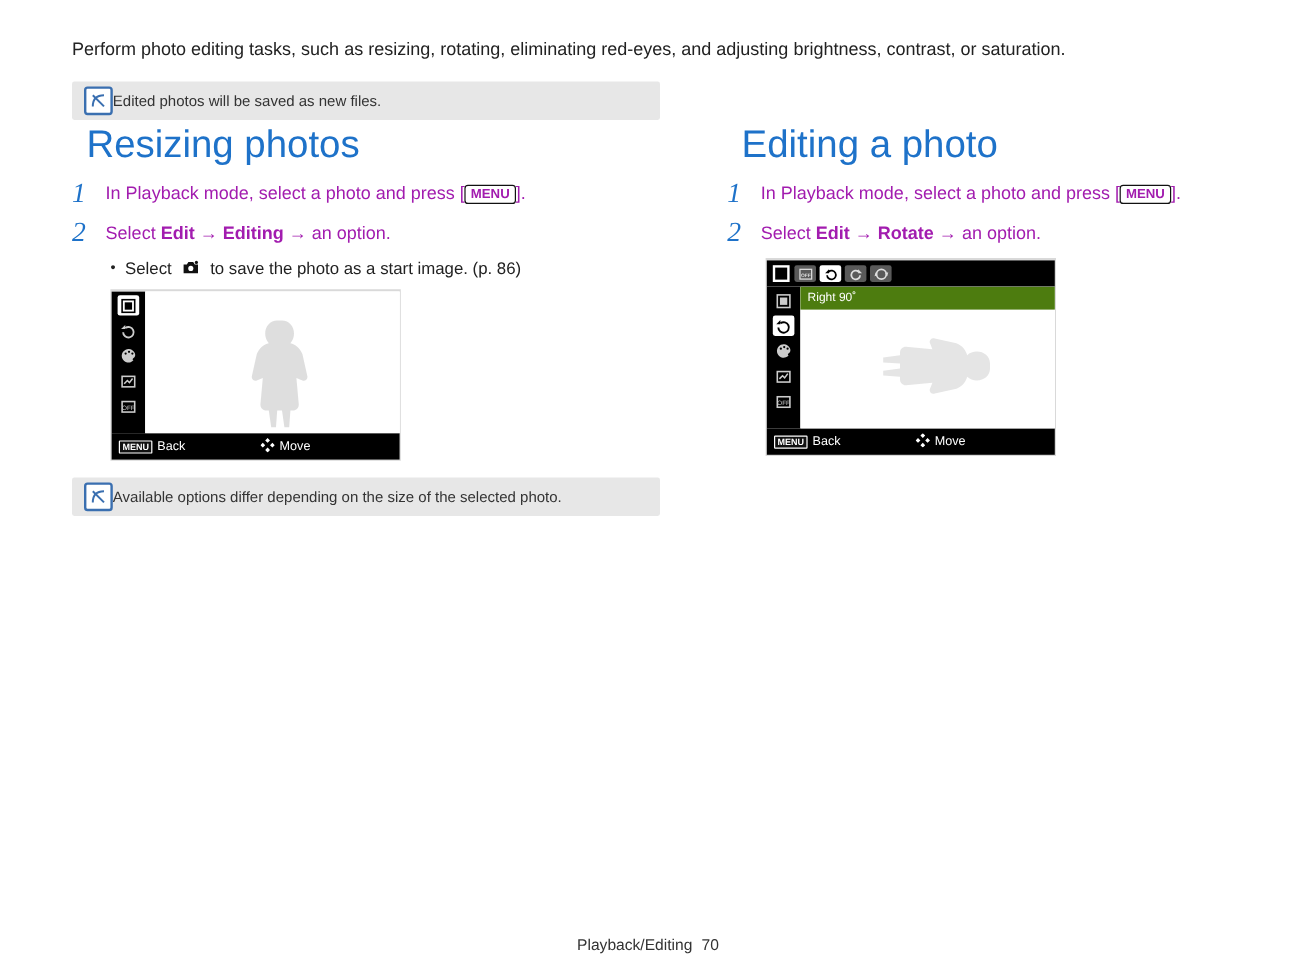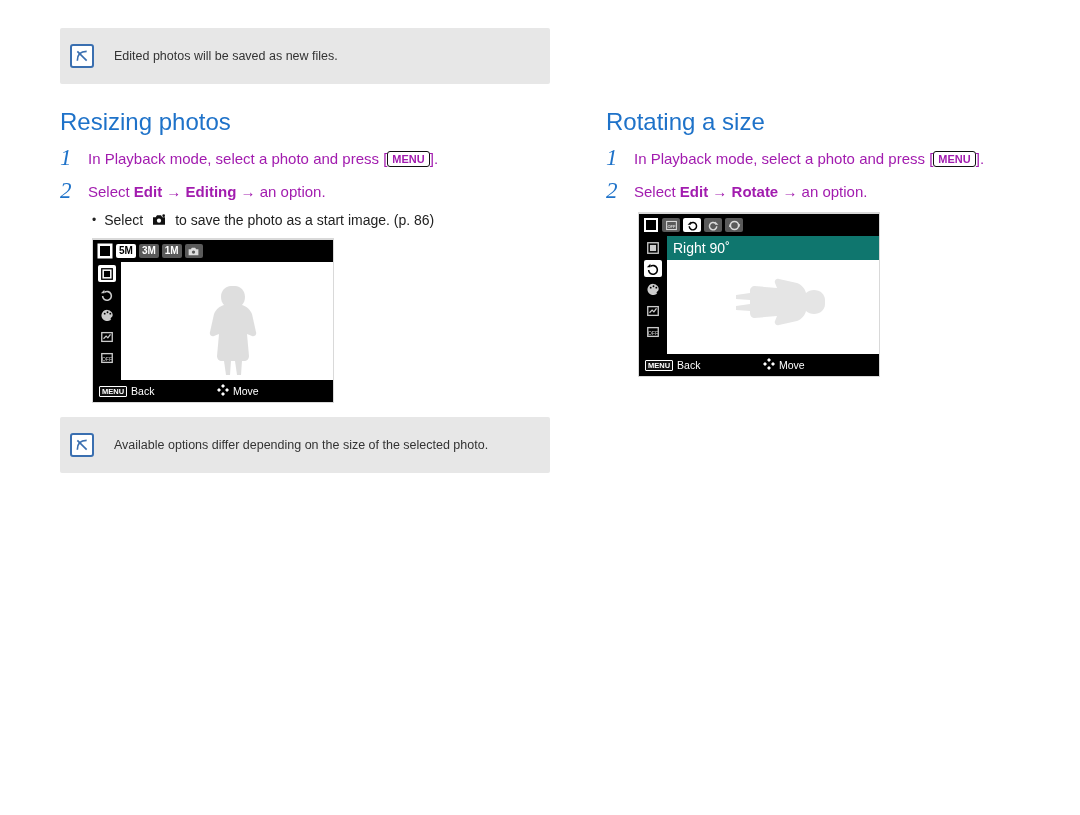--- a/index.html
+++ b/index.html
@@ -8,27 +8,27 @@
     --muted:#555;
     --note-bg:#e7e7e7;
     --icon-bg:#3a6fb0;
     --screen-w:240px;
     --screen-h:172px;
   }
   html,body{margin:0;padding:0;background:#fff;color:var(--text);font-family:Arial,Helvetica,sans-serif;}
   .page{width:1080px;height:815px;box-sizing:border-box;padding:28px 60px 20px 60px;position:relative;}
   h1{color:var(--blue);font-weight:400;font-size:42px;margin:0 0 4px 0;letter-spacing:.2px;}
   .intro{font-size:15px;color:var(--text);margin:4px 0 16px 0;line-height:1.35;}
-  .note{background:var(--note-bg);border-radius:2px;padding:16px 10px;display:flex;align-items:center;gap:20px;width:470px;margin-bottom:22px;}
+  .note{background:var(--note-bg);border-radius:2px;padding:4px 10px;display:flex;align-items:center;gap:0;width:470px;}
   .note .note-icon{width:20px;height:20px;border:2px solid var(--icon-bg);border-radius:3px;color:var(--icon-bg);display:flex;align-items:center;justify-content:center;font-weight:bold;font-size:13px;flex-shrink:0;background:#fff;position:relative;}
   .note .note-icon svg{width:14px;height:14px;}
   .note-text{font-size:12.5px;color:#333;}
   .columns{display:flex;gap:56px;}
   .col{flex:1;}
-  h2{color:var(--blue);font-weight:400;font-size:24px;margin:2px 0 10px 0;}
+  h2{color:var(--blue);font-weight:400;font-size:32px;margin:2px 0 10px 12px;}
   .step{display:flex;align-items:flex-start;gap:10px;margin:10px 0;}
   .step-num{color:var(--blue);font-style:italic;font-family:Georgia,'Times New Roman',serif;font-size:23px;line-height:1;min-width:18px;}
   .step-text{font-size:15px;line-height:1.4;color:#a21caf;padding-top:2px;text-align:center;}
   .step-text b{font-weight:bold;}
   .menu-box{display:inline-block;border:1.5px solid #111;border-radius:3px;padding:0 4px;font-size:11px;font-weight:bold;font-family:Arial,sans-serif;vertical-align:1px;line-height:14px;}
   .arrow{font-family:Arial,sans-serif;}
   .sub-bullet{display:flex;gap:8px;margin:4px 0 0 32px;font-size:14px;color:#222;align-items:center;}
   .sub-bullet .dot{font-size:12px;line-height:1;}
   .camera-icon{display:inline-flex;vertical-align:middle;}
   .camera-icon svg{width:16px;height:14px;}
@@ -38,38 +38,39 @@
   .screen .topbar{background:#000;height:22px;display:flex;align-items:center;gap:3px;padding:0 4px;}
   .screen .chip{background:#fff;color:#000;border-radius:2px;padding:0 3px;font-size:10px;font-weight:bold;height:14px;line-height:14px;}
   .screen .chip.dark{background:#5a5a5a;color:#fff;}
   .screen .chip.icon{padding:0;width:18px;display:inline-flex;align-items:center;justify-content:center;}
   .screen .sq-icon{width:16px;height:16px;display:inline-flex;align-items:center;justify-content:center;}
   .screen .body{display:flex;height:118px;background:#fff;}
   .screen .sidebar{width:28px;background:#000;display:flex;flex-direction:column;align-items:center;padding-top:3px;gap:4px;}
   .screen .sideico{width:18px;height:17px;display:flex;align-items:center;justify-content:center;color:#dcdcdc;}
   .screen .sideico.selected{background:#fff;color:#000;border-radius:2px;}
   .screen .content{flex:1;position:relative;background:#fff;}
-  .screen .label-strip{position:absolute;left:0;right:0;top:0;background:#0f766e;color:#fff;font-size:14px;padding:4px 6px;}
+  .screen .label-strip{position:absolute;left:0;right:0;top:0;background:#4d7c0f;color:#fff;font-size:10px;padding:4px 6px;}
   .screen .silhouette{position:absolute;left:26px;right:10px;top:18px;bottom:0;opacity:.6;}
   .screen .bottombar{background:#000;height:22px;display:flex;align-items:center;padding:0 6px;gap:8px;font-size:10.5px;}
   .screen .bb-left{display:flex;align-items:center;gap:4px;flex:1;}
   .screen .bb-right{display:flex;align-items:center;gap:4px;flex:1;}
   .screen .menu-mini{background:#111;border:1px solid #fff;color:#fff;font-size:7.5px;font-weight:bold;padding:0 2px;border-radius:1px;}
   .screen .nav-diamond svg{width:12px;height:12px;}
   
   .footer{position:absolute;left:0;right:0;bottom:20px;text-align:center;font-size:13px;color:#333;}
   .footer .pagenum{margin-left:4px;}
   
   .rotico svg{width:13px;height:13px;}
 </style>
 </head>
 <body>
 
 <div class="page">
 
+  <p class="intro">Perform photo editing tasks, such as resizing, rotating, eliminating red-eyes, and adjusting brightness, contrast, or saturation.</p>
 
   <div class="note">
     <span class="note-icon">
       <svg viewBox="0 0 24 24">
           <path fill="none" stroke="currentColor" stroke-width="2.8" d="M4 4 L20 20"></path>
           <path fill="none" stroke="currentColor" stroke-width="2.8" d="M4 20 Q4 4 20 4"></path>
         </svg>
     </span>
     <span class="note-text">Edited photos will be saved as new files.</span>
   </div>
@@ -101,37 +102,20 @@
               <path fill="#111" d="M3 6h4l2-3h6l2 3h4v11H3z"></path>
               <circle cx="12" cy="11" r="3.2" fill="#fff"></circle>
               <circle cx="19" cy="3.5" r="2" fill="#111"></circle>
             </svg>
         </span>
         <span> to save the photo as a start image. (p. 86)</span>
       </div>
 
       <div class="screen-wrap">
         <div class="screen">
-          <div class="topbar">
-            <span class="sq-icon">
-              <svg viewBox="0 0 16 16">
-                  <rect x="1" y="1" width="14" height="14" fill="#fff" stroke="#fff"></rect>
-                  <rect x="3" y="3" width="10" height="10" fill="#000"></rect>
-                </svg>
-            </span>
-            <span class="chip">5M</span>
-            <span class="chip dark">3M</span>
-            <span class="chip dark">1M</span>
-            <span class="chip dark icon">
-              <svg viewBox="0 0 24 20" width="13" height="11">
-                  <path fill="#ddd" d="M3 6h4l2-3h6l2 3h4v11H3z"></path>
-                  <circle cx="12" cy="11" r="3" fill="#5a5a5a"></circle>
-                </svg>
-            </span>
-          </div>
           <div class="body">
             <div class="sidebar">
               <div class="sideico selected">
                   <svg viewBox="0 0 16 16" width="14" height="14">
                     <rect x="2" y="2" width="12" height="12" fill="none" stroke="#000" stroke-width="1.5"></rect>
                     <rect x="4.5" y="4.5" width="7" height="7" fill="#000"></rect>
                   </svg>
                 </div>
               <div class="sideico">
                   <svg viewBox="0 0 16 16" width="14" height="14">
@@ -188,21 +172,21 @@
           <svg viewBox="0 0 24 24">
               <path fill="none" stroke="currentColor" stroke-width="2.8" d="M4 4 L20 20"></path>
               <path fill="none" stroke="currentColor" stroke-width="2.8" d="M4 20 Q4 4 20 4"></path>
             </svg>
         </span>
         <span class="note-text">Available options differ depending on the size of the selected photo.</span>
       </div>
     </div>
 
     <div class="col">
-      <h2>Rotating a size</h2>
+      <h2>Editing a photo</h2>
 
       <div class="step">
         <div class="step-num">1</div>
         <div class="step-text">
           <span>In Playback mode, select a photo and press [</span><span class="menu-box">MENU</span><span>].</span>
         </div>
       </div>
 
       <div class="step">
         <div class="step-num">2</div>
@@ -301,13 +285,17 @@
                     <path fill="#fff" d="M6 0l2 2-2 2-2-2zM0 6l2-2 2 2-2 2zM12 6l-2-2-2 2 2 2zM6 12l-2-2 2-2 2 2z"></path>
                   </svg></span>
               <span>Move</span>
             </div>
           </div>
         </div>
       </div>
     </div>
   </div>
 
+  <div class="footer">
+    <span>Playback/Editing</span>
+    <span class="pagenum">70</span>
+  </div>
 </div>
 
 </body></html>

